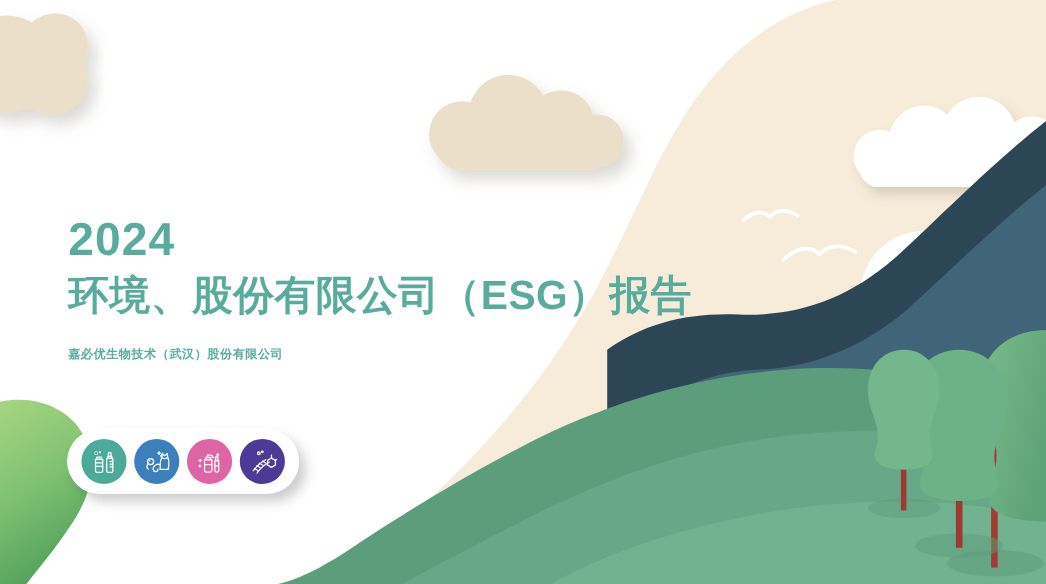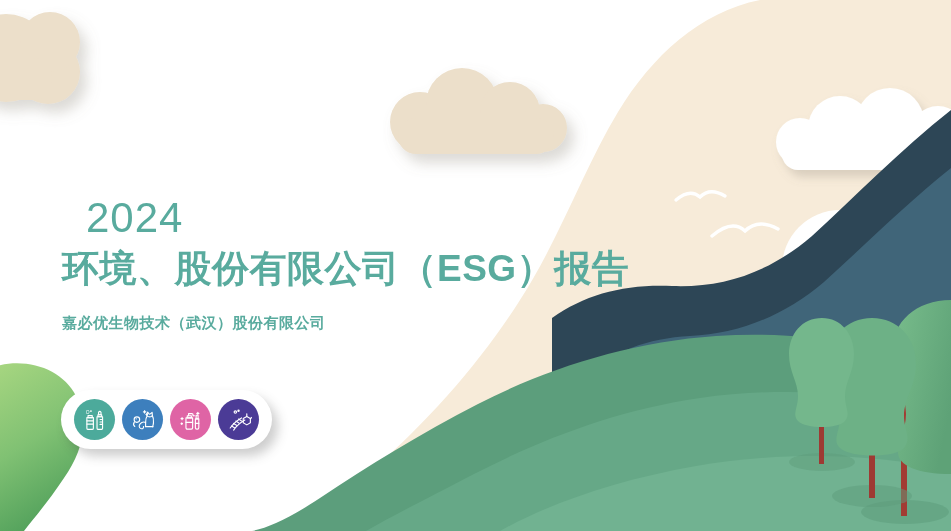--- a/index.html
+++ b/index.html
@@ -31,40 +31,39 @@
   
   .text-block {
     position: absolute;
     left: 62px;
     top: 196px;
     z-index: 40;
   }
 
   .year {
     font-size: 42px;
-    font-weight: normal;
+    font-weight: bold;
     letter-spacing: 1px;
     line-height: 1.05;
     color: #59ab9e;
-    margin-left: 24px;
   }
 
   .main-title {
     margin-top: 6px;
     font-size: 37px;
     font-weight: bold;
     letter-spacing: 0.5px;
     line-height: 1.25;
     color: #59ab9e;
     white-space: nowrap;
   }
 
   .company {
     margin-top: 22px;
-    font-size: 15px;
+    font-size: 11px;
     font-weight: bold;
     letter-spacing: 0.5px;
     color: #59ab9e;
     white-space: nowrap;
   }
 
   
   .icon-pill {
     position: absolute;
     left: 61px;

